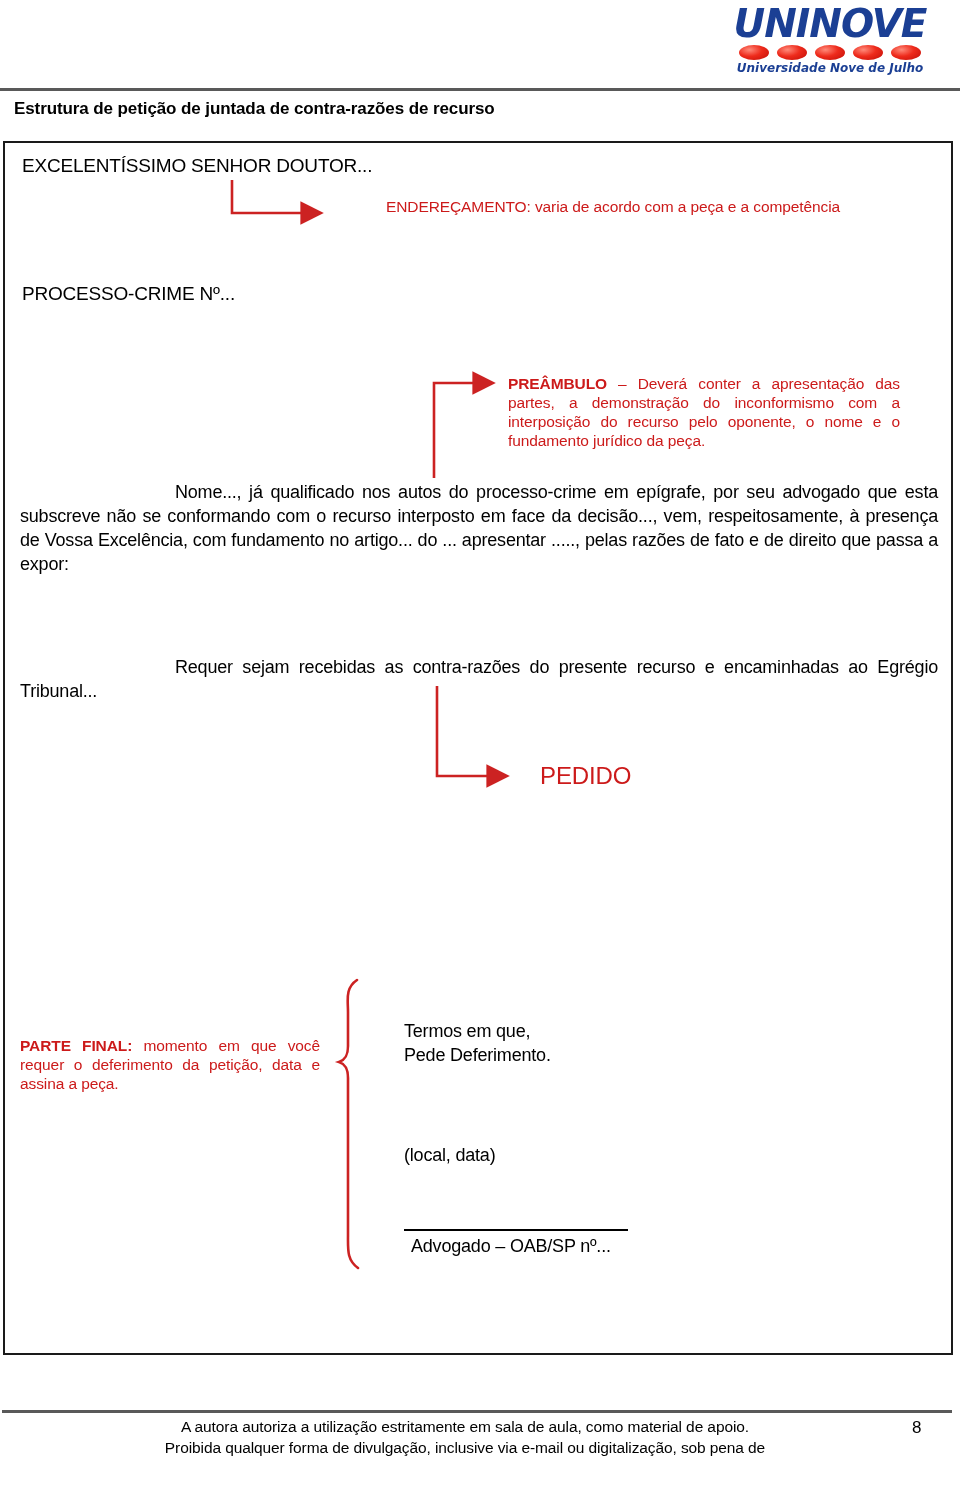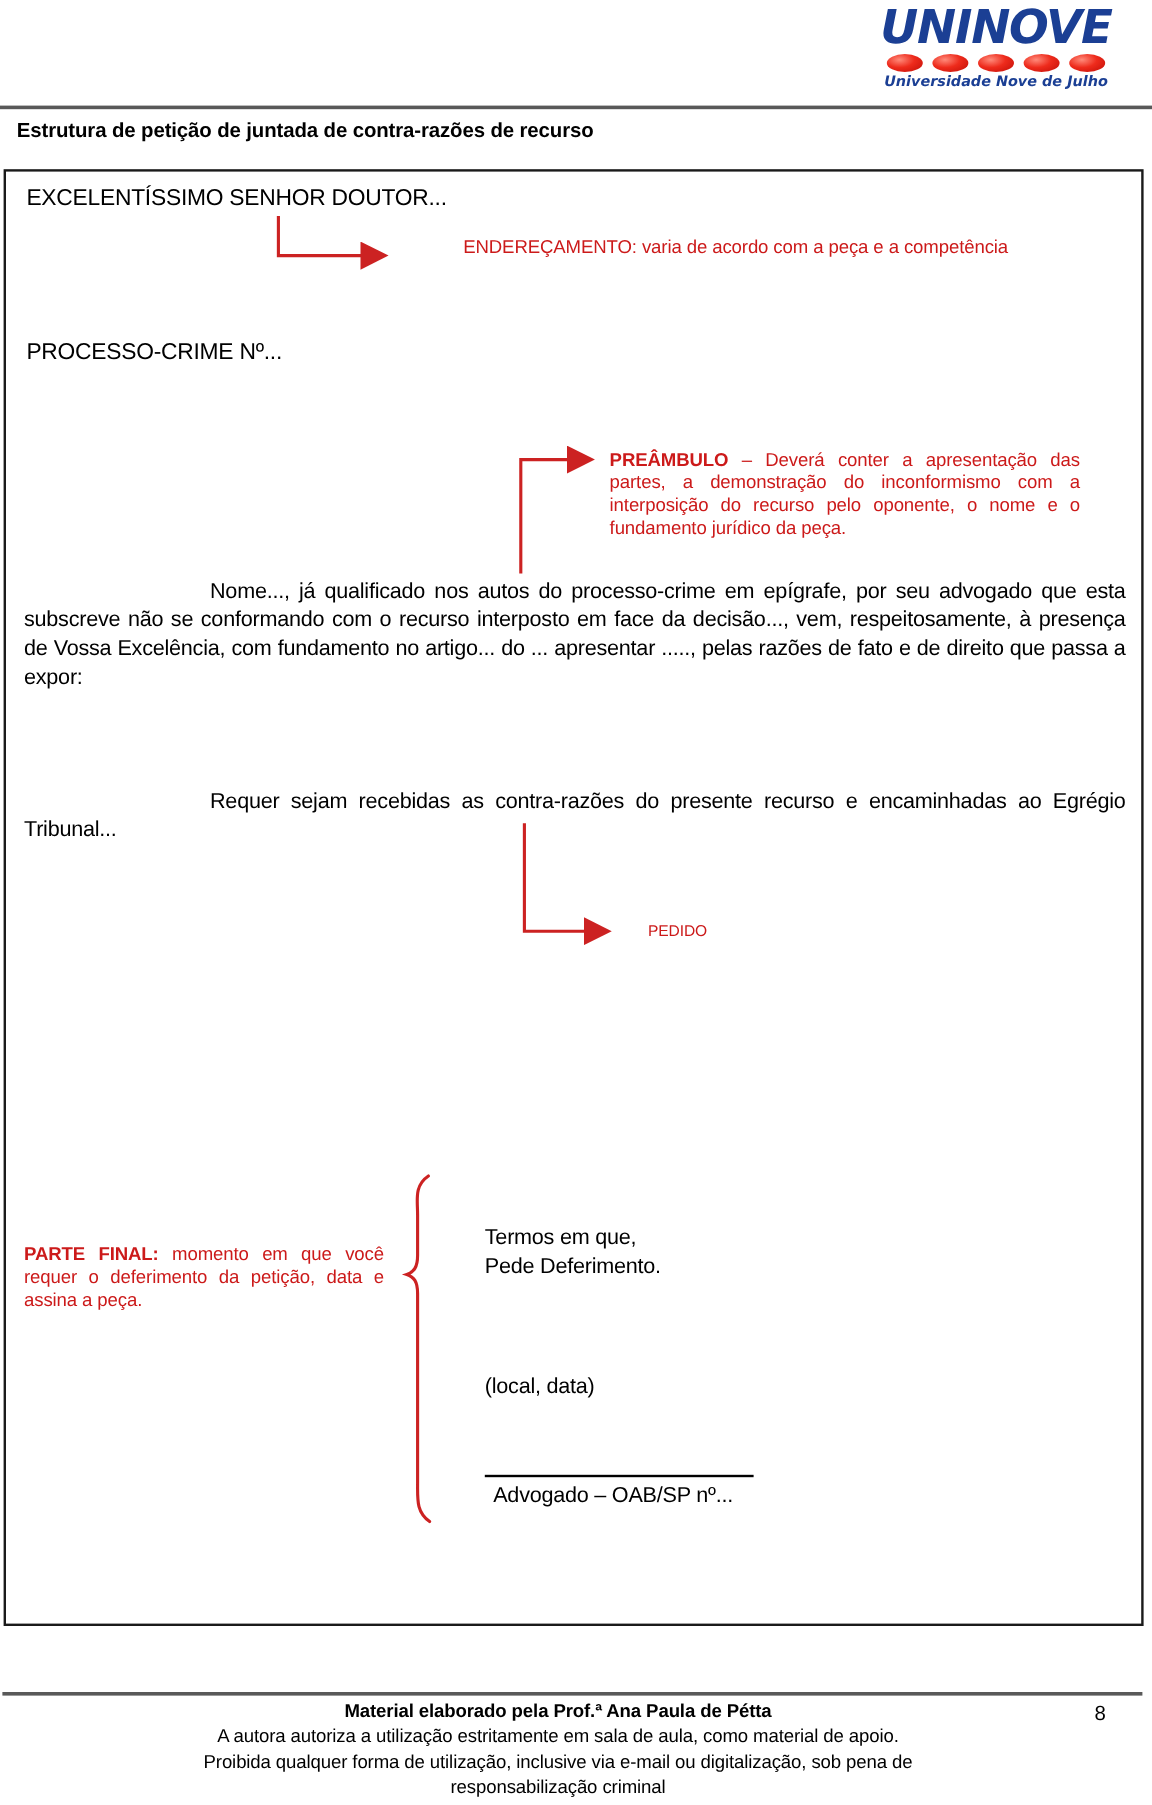--- a/index.html
+++ b/index.html
@@ -194,21 +194,21 @@
 </div>
 
 <div class="body-para" style="left:20px; top:480px; width:918px;">
   <span class="indent"></span><span>Nome..., já qualificado nos autos do processo-crime em epígrafe, por seu advogado que esta subscreve não se conformando com o recurso interposto em face da decisão..., vem, respeitosamente, à presença de Vossa Excelência, com fundamento no artigo... do ... apresentar ....., pelas razões de fato e de direito que passa a expor:</span>
 </div>
 
 <div class="body-para" style="left:20px; top:655px; width:918px;">
   <span class="indent"></span><span>Requer sejam recebidas as contra-razões do presente recurso e encaminhadas ao Egrégio Tribunal...</span>
 </div>
 
-<div class="abs red-note" style="left:540px; top:766px; font-size:13px;">PEDIDO</div>
+<div class="abs red-note" style="left:540px; top:766px; font-size:24px;">PEDIDO</div>
 
 <div class="abs red-note" style="left:20px; top:1036px; width:300px; text-align:justify;">
   <b>PARTE FINAL:</b><span> momento em que você requer o deferimento da petição, data e assina a peça.</span>
 </div>
 
 <div class="blk-text" style="left:404px; top:1019px;">Termos em que,</div>
 <div class="blk-text" style="left:404px; top:1043px;">Pede Deferimento.</div>
 <div class="blk-text" style="left:404px; top:1143px;">(local, data)</div>
 <div class="sig-rule" style="left:404px; top:1229px; width:224px;"></div>
 <div class="blk-text" style="left:411px; top:1234px;">Advogado – OAB/SP nº...</div>
@@ -238,18 +238,16 @@
              L348,1046
              C348,1056 345,1060 339,1062
              C345,1064 348,1068 348,1078
              L348,1236
              C348,1250 347,1260 358,1268" fill="none" stroke="#c22" stroke-width="2.6" stroke-linecap="round"></path>
   </g>
 </svg>
 
 <div class="footer-rule"></div>
 <div class="footer-block">
-  <div class="strong">Material elaborado pela Prof.ª Ana Paula de Pétta</div>
   <div>A autora autoriza a utilização estritamente em sala de aula, como material de apoio.</div>
-  <div>Proibida qualquer forma de utilização, inclusive via e-mail ou digitalização, sob pena de</div>
-  <div>responsabilização criminal</div>
+  <div>Proibida qualquer forma de divulgação, inclusive via e-mail ou digitalização, sob pena de</div>
 </div>
 <div class="page-number">8</div>
 
 </body></html>

